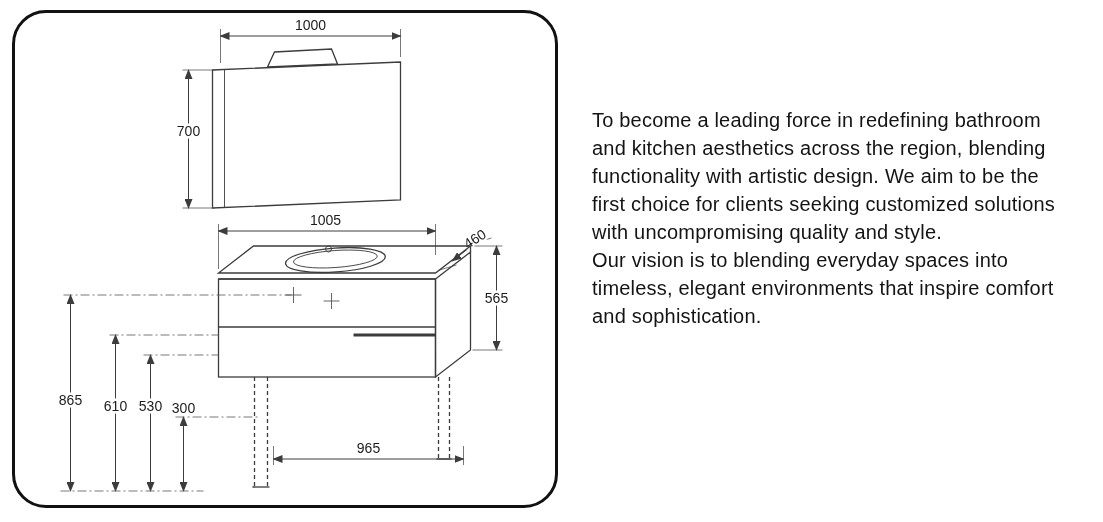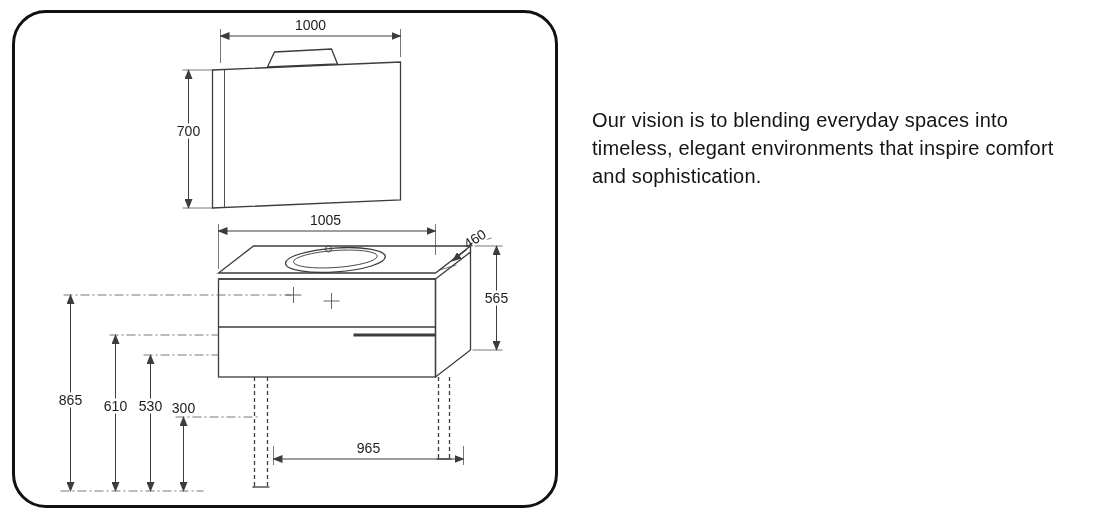--- a/index.html
+++ b/index.html
@@ -160,16 +160,17 @@
         <line class="dim" x1="168" y1="404" x2="168" y2="478" marker-start="url(#arrow)" marker-end="url(#arrow)"></line>
         <text class="dlab" x="168" y="400">300</text>
       </g>
 
       <line class="cdash" x1="45" y1="478" x2="188" y2="478"></line>
     </svg>
   </div>
 
 
   <div class="vision-body">
+    <p>To become a leading force in redefining bathroom and kitchen aesthetics across the region, blending functionality with artistic design. We aim to be the first choice for clients seeking customized solutions with uncompromising quality and style.</p>
     <p>Our vision is to blending everyday spaces into timeless, elegant environments that inspire comfort and sophistication.</p>
   </div>
 
 </div>
 
 </body></html>

